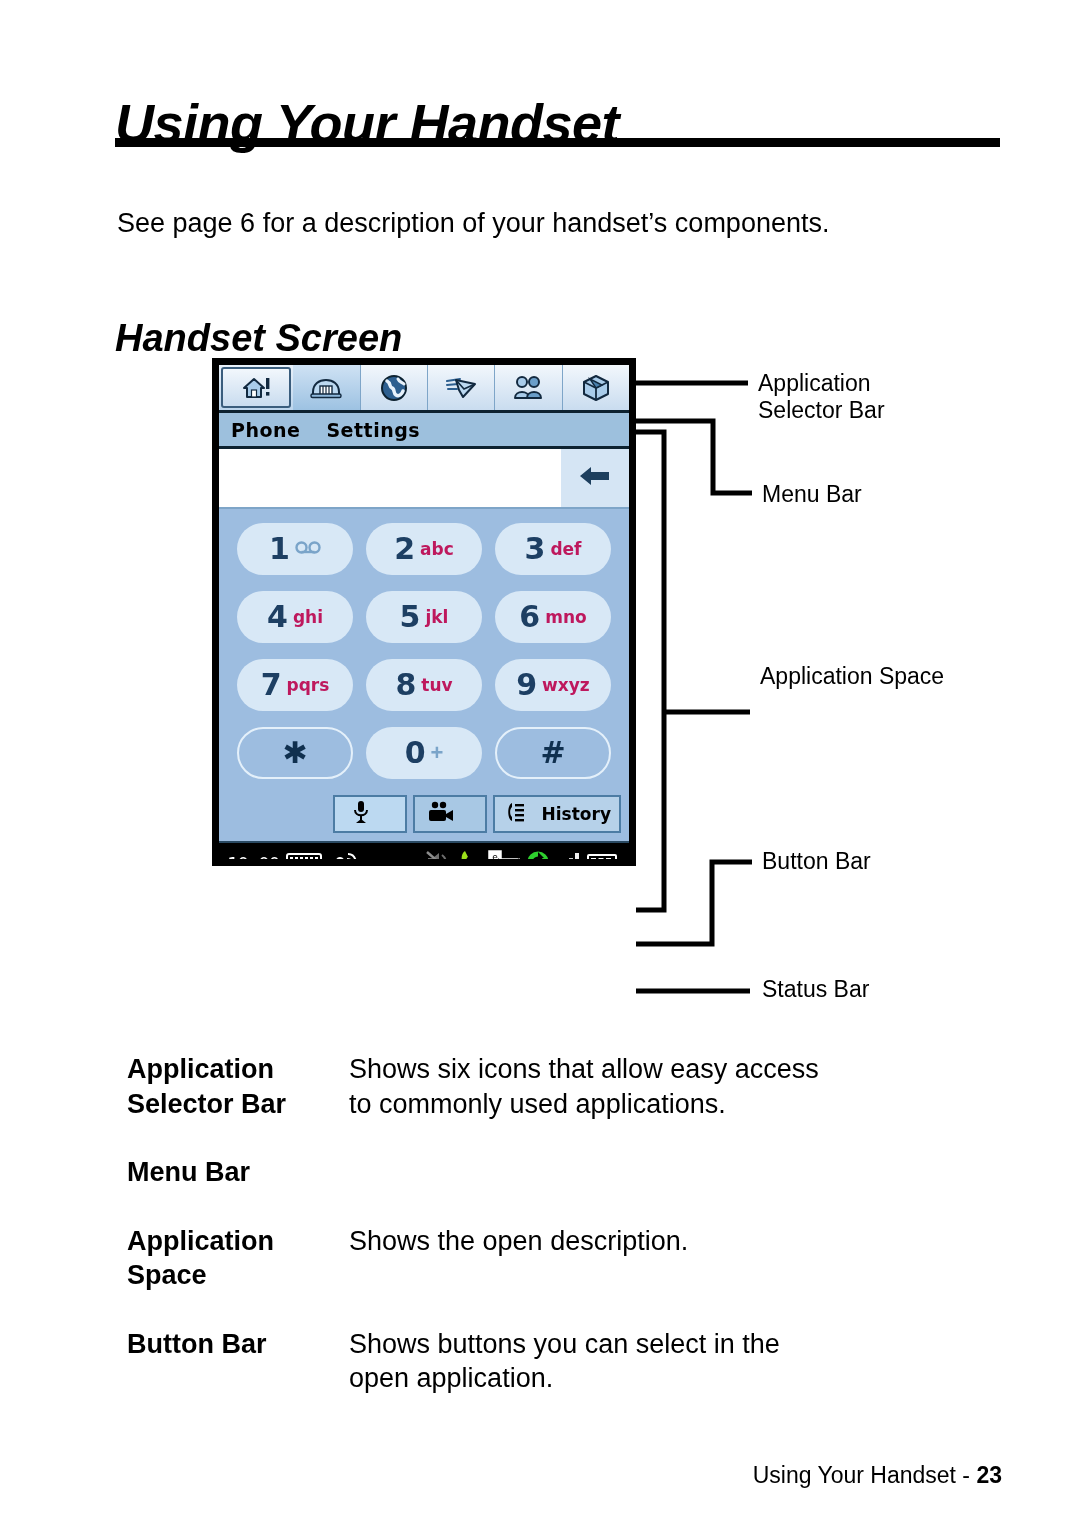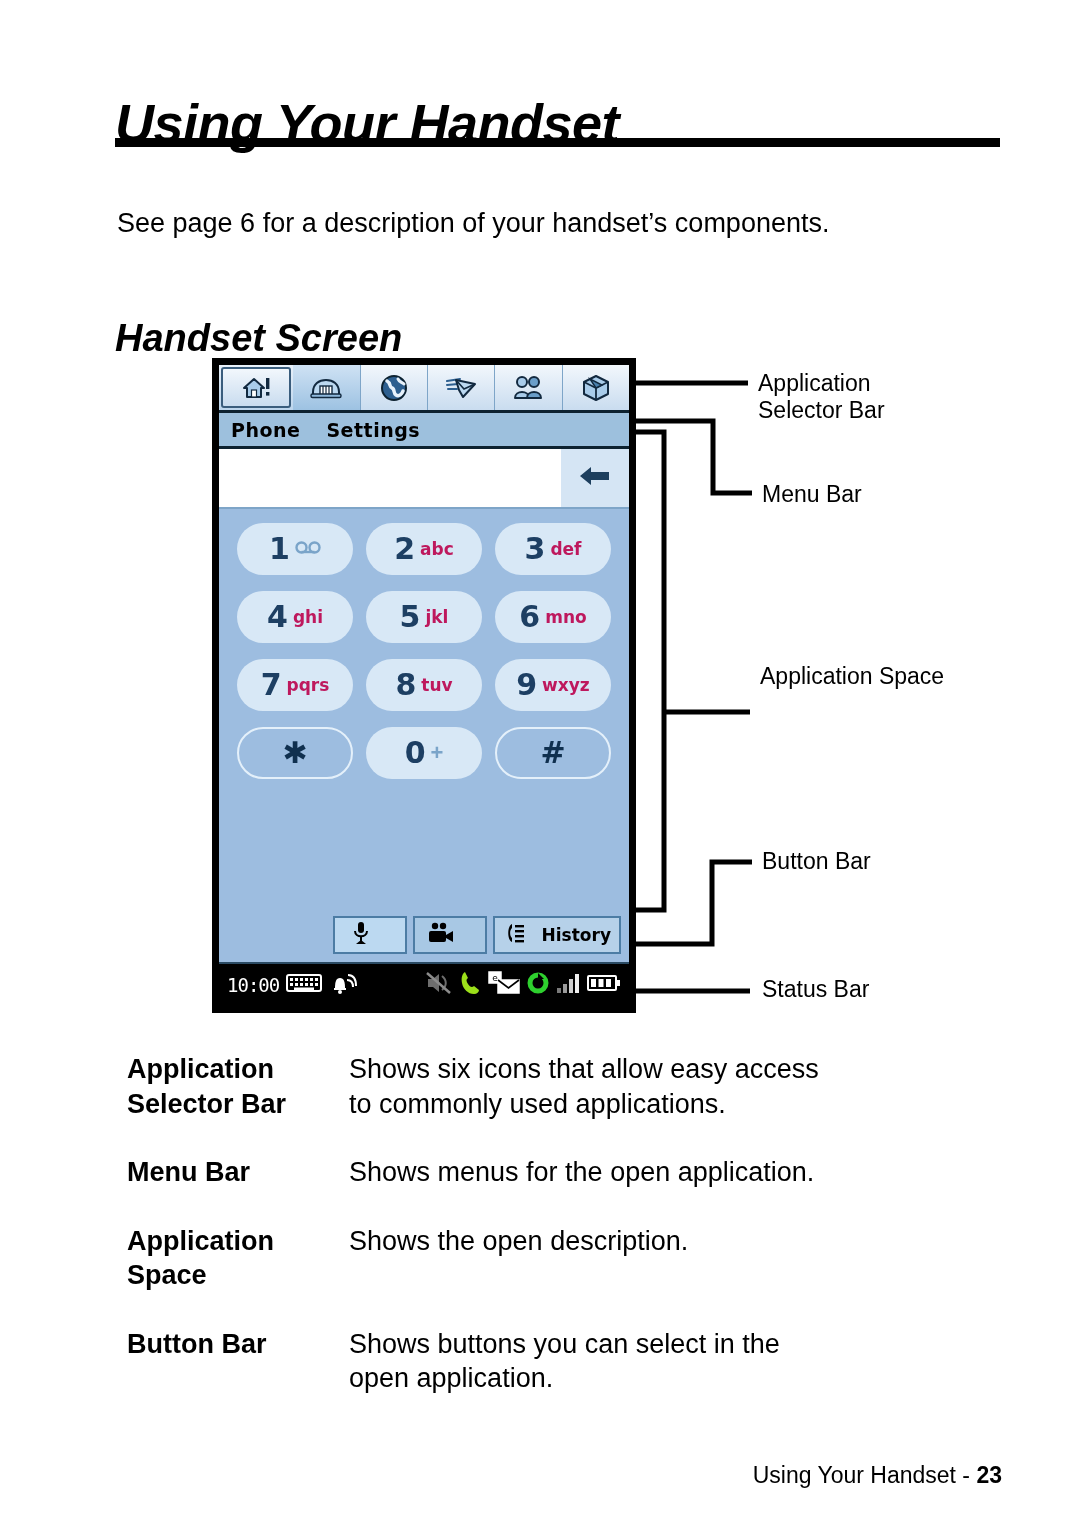--- a/index.html
+++ b/index.html
@@ -29,21 +29,21 @@
   .section-title {
     position: absolute; left: 115px; top: 296px;
     font-size: 38px; font-weight: bold; font-style: italic;
     white-space: nowrap;
     margin-top: 21px;
   }
 
   
   .handset {
     position: absolute; left: 212px; top: 358px;
-    width: 424px; height: 655px;
+    width: 424px; height: 508px;
     background: #000;
     border: 7px solid #000;
     overflow: hidden;
   }
   .handset-inner {
     position: relative; width: 100%; height: 100%;
     background: #9dbde0; display: flex; flex-direction: column;
   }
 
   
@@ -473,21 +473,20 @@
 
   <div class="deflist">
     <div class="defrow">
       <div class="defterm">Application
 Selector Bar</div>
       <div class="defdesc">Shows six icons that allow easy access
 to commonly used applications.</div>
     </div>
     <div class="defrow">
       <div class="defterm">Menu Bar</div>
-      <div class="defdesc">Shows menus for the open application.</div>
     </div>
     <div class="defrow">
       <div class="defterm">Application
 Space</div>
       <div class="defdesc">Shows the open description.</div>
     </div>
     <div class="defrow">
       <div class="defterm">Button Bar</div>
       <div class="defdesc">Shows buttons you can select in the
 open application.</div>

